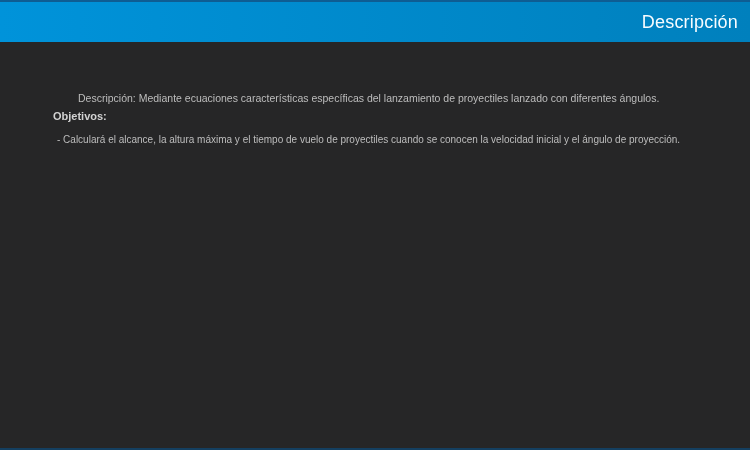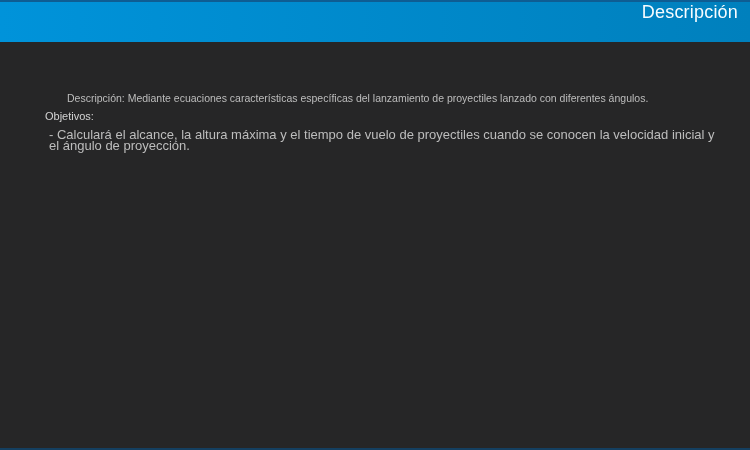--- a/index.html
+++ b/index.html
@@ -10,20 +10,21 @@
     background: #262627;
     font-family: "Liberation Sans", sans-serif;
     overflow: hidden;
     position: relative;
   }
   .title-bar {
     height: 42px;
     border-top: 2px solid #0e5d93;
     background: linear-gradient(to right, #0093da, #0080bd);
     display: flex;
+    align-items: center;
     justify-content: flex-end;
     padding-right: 12px;
   }
   .title-bar-text {
     color: #f7fcff;
     font-size: 18px;
     font-weight: 400;
     letter-spacing: 0.2px;
   }
   .content {
@@ -33,35 +34,35 @@
     color: #d3d3d3;
     font-size: 14px;
     line-height: 14px;
     font-weight: bold;
     margin: 0 0 9px 0;
   }
   .activity-description {
     color: #bdbdbd;
     font-size: 10.5px;
     line-height: 11px;
-    margin: 0 0 7px 0;
+    margin: 0 0 7px 11px;
     padding-left: 22px;
   }
   .objectives-label {
     color: #d3d3d3;
     font-size: 11px;
     line-height: 11px;
-    font-weight: normal;
-    margin: 0 0 7px 0;
+    font-weight: bold;
+    margin: 0 0 7px 8px;
   }
   .objective-item {
     color: #bdbdbd;
-    font-size: 13px;
+    font-size: 10px;
     line-height: 11px;
-    margin: 4px;
+    margin: 12px;
   }
   .bottom-strip {
     position: absolute;
     left: 0;
     right: 0;
     bottom: 0;
     height: 2px;
     background: #143f60;
   }
 </style>

